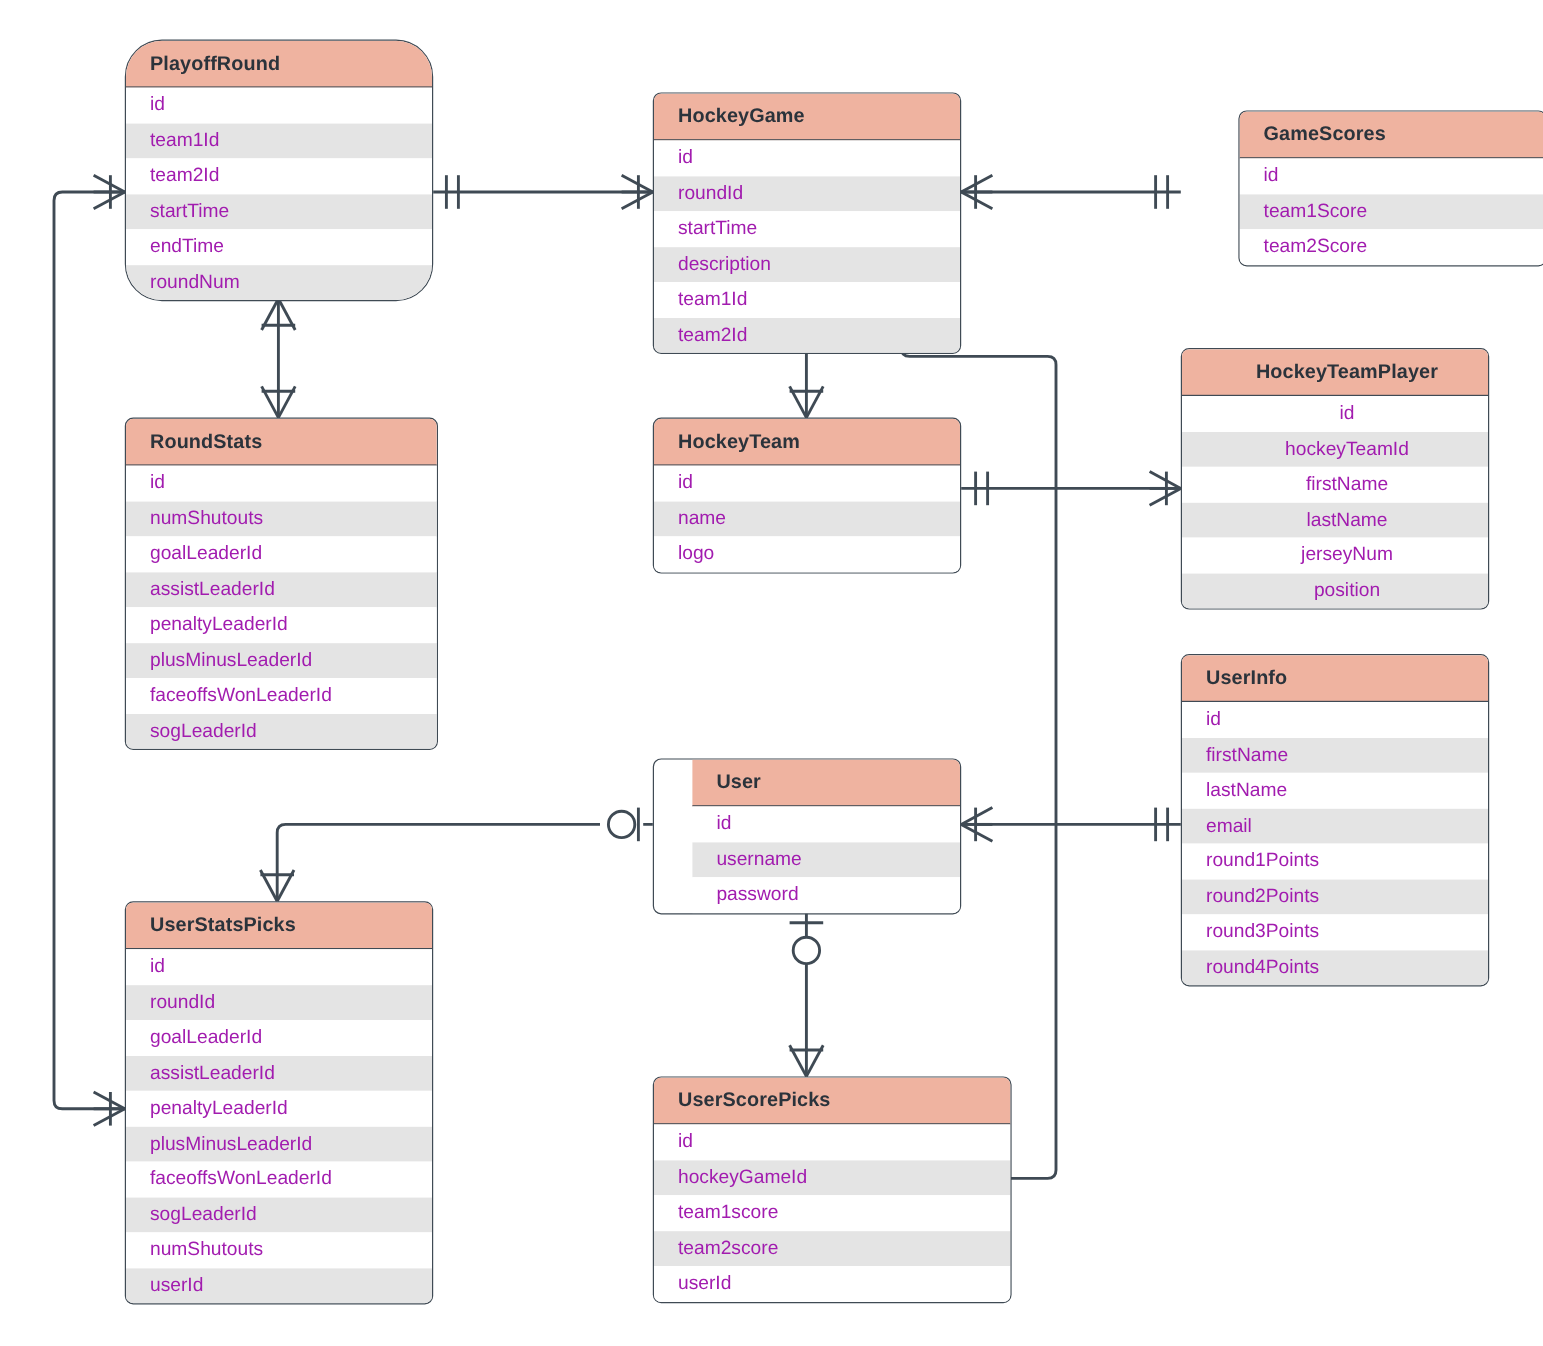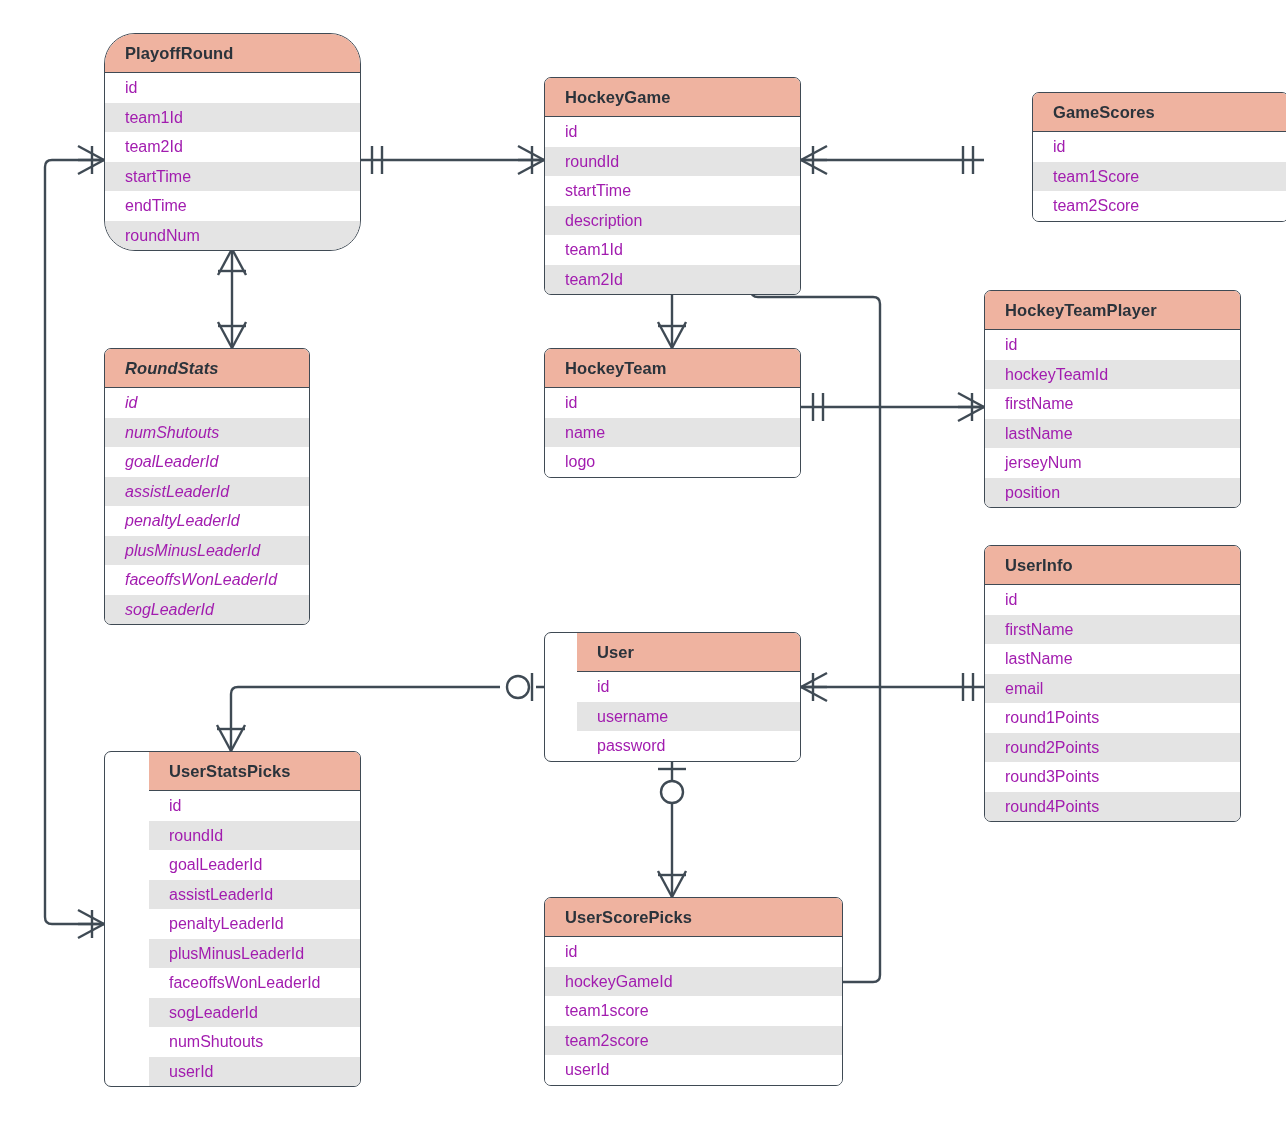--- a/index.html
+++ b/index.html
@@ -194,40 +194,40 @@
     <div class="field alt">team2Id</div>
   </div>
 
   <div class="entity" style="left:1032px; top:92px; width:257px;">
     <div class="entity-title">GameScores</div>
     <div class="field">id</div>
     <div class="field alt">team1Score</div>
     <div class="field">team2Score</div>
   </div>
 
-  <div class="entity" style="left:104px; top:348px; width:206px;font-style:italic;">
+  <div class="entity" style="left:104px; top:348px; width:261px;">
     <div class="entity-title">RoundStats</div>
     <div class="field">id</div>
     <div class="field alt">numShutouts</div>
     <div class="field">goalLeaderId</div>
     <div class="field alt">assistLeaderId</div>
     <div class="field">penaltyLeaderId</div>
     <div class="field alt">plusMinusLeaderId</div>
     <div class="field">faceoffsWonLeaderId</div>
     <div class="field alt">sogLeaderId</div>
   </div>
 
   <div class="entity" style="left:544px; top:348px; width:257px;">
     <div class="entity-title">HockeyTeam</div>
     <div class="field">id</div>
     <div class="field alt">name</div>
     <div class="field">logo</div>
   </div>
 
-  <div class="entity" style="left:984px; top:290px; width:257px;">
+  <div class="entity" style="left:984px; top:290px; width:257px;text-align:center;">
     <div class="entity-title">HockeyTeamPlayer</div>
     <div class="field">id</div>
     <div class="field alt">hockeyTeamId</div>
     <div class="field">firstName</div>
     <div class="field alt">lastName</div>
     <div class="field">jerseyNum</div>
     <div class="field alt">position</div>
   </div>
 
   <div class="entity" style="left:984px; top:545px; width:257px;">
@@ -242,21 +242,21 @@
     <div class="field alt">round4Points</div>
   </div>
 
   <div class="entity" style="left:544px; top:632px; width:257px;padding-left:32px;">
     <div class="entity-title">User</div>
     <div class="field">id</div>
     <div class="field alt">username</div>
     <div class="field">password</div>
   </div>
 
-  <div class="entity" style="left:104px; top:751px; width:257px;padding-left:44px;">
+  <div class="entity" style="left:104px; top:751px; width:257px;">
     <div class="entity-title">UserStatsPicks</div>
     <div class="field">id</div>
     <div class="field alt">roundId</div>
     <div class="field">goalLeaderId</div>
     <div class="field alt">assistLeaderId</div>
     <div class="field">penaltyLeaderId</div>
     <div class="field alt">plusMinusLeaderId</div>
     <div class="field">faceoffsWonLeaderId</div>
     <div class="field alt">sogLeaderId</div>
     <div class="field">numShutouts</div>

